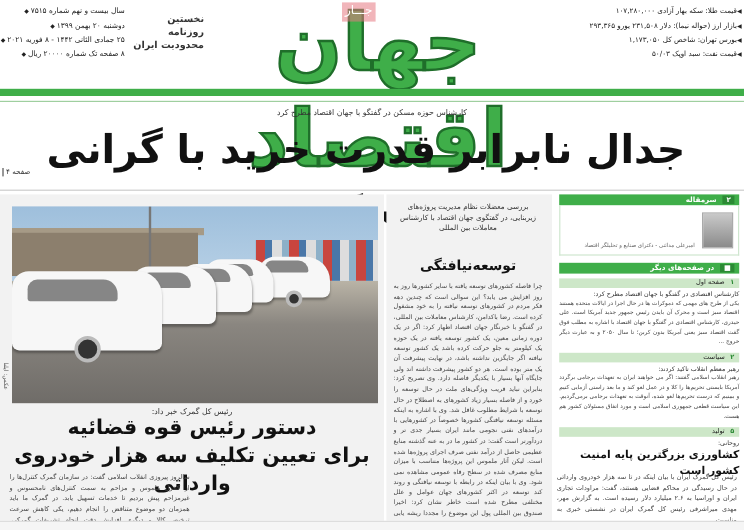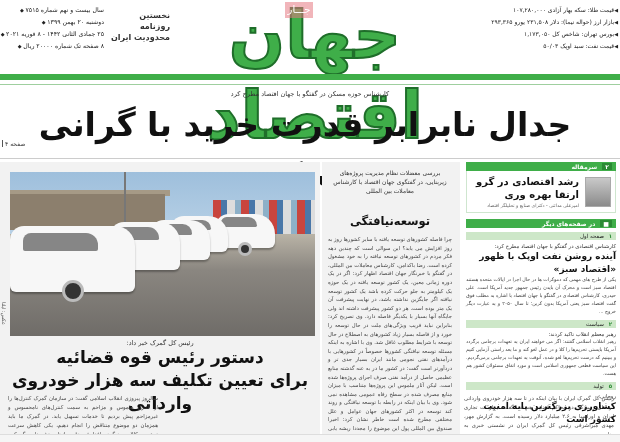--- a/index.html
+++ b/index.html
@@ -139,37 +139,35 @@
   </div>
 </div>
 
 <div class="right-col">
   <div class="sec-bar">
     <span class="num">۲</span>
     <span>سرمقاله</span>
   </div>
   <div class="editorial">
     <div class="photo-head"></div>
-    <div class="ed-title">رشد اقتصادی در گرو ارتقا بهره وری</div>
     <div class="ed-author">امیرعلی مدائنی - دکترای صنایع و تحلیلگر اقتصاد</div>
   </div>
 
   <div class="other-pages">
     <div class="sec-bar">
       <span class="num">■</span>
       <span>در صفحه‌های دیگر</span>
     </div>
 
     <div>
       <div class="sub-bar">
         <span class="num">۱</span>
         <span>صفحه اول</span>
       </div>
       <div class="item-kicker">کارشناس اقتصادی در گفتگو با جهان اقتصاد مطرح کرد:</div>
-      <div class="item-title">آینده روشن نفت اوپک با ظهور «اقتصاد سبز»</div>
       <div class="item-body">یکی از طرح های مهمی که دموکرات ها در حال اجرا در ایالات متحده هستند اقتصاد سبز است و محرک آن بایدن رئیس جمهور جدید آمریکا است. علی حیدری، کارشناس اقتصادی در گفتگو با جهان اقتصاد با اشاره به مطلب فوق گفت اقتصاد سبز یعنی آمریکا بدون کربن؛ تا سال ۲۰۵۰ و به عبارت دیگر خروج ...</div>
     </div>
 
     <div>
       <div class="sub-bar">
         <span class="num">۲</span>
         <span>سیاست</span>
       </div>
       <div class="item-kicker">رهبر معظم انقلاب تاکید کردند:</div>
       <div class="item-body">رهبر انقلاب اسلامی گفتند: اگر می خواهند ایران به تعهدات برجامی برگردد آمریکا بایستی تحریم‌ها را کلا و در عمل لغو کند و ما بعد راستی آزمایی کنیم و ببینیم که درست تحریم‌ها لغو شده، آنوقت به تعهدات برجامی برمی‌گردیم. این سیاست قطعی جمهوری اسلامی است و مورد اتفاق مسئولان کشور هم هست.</div>

